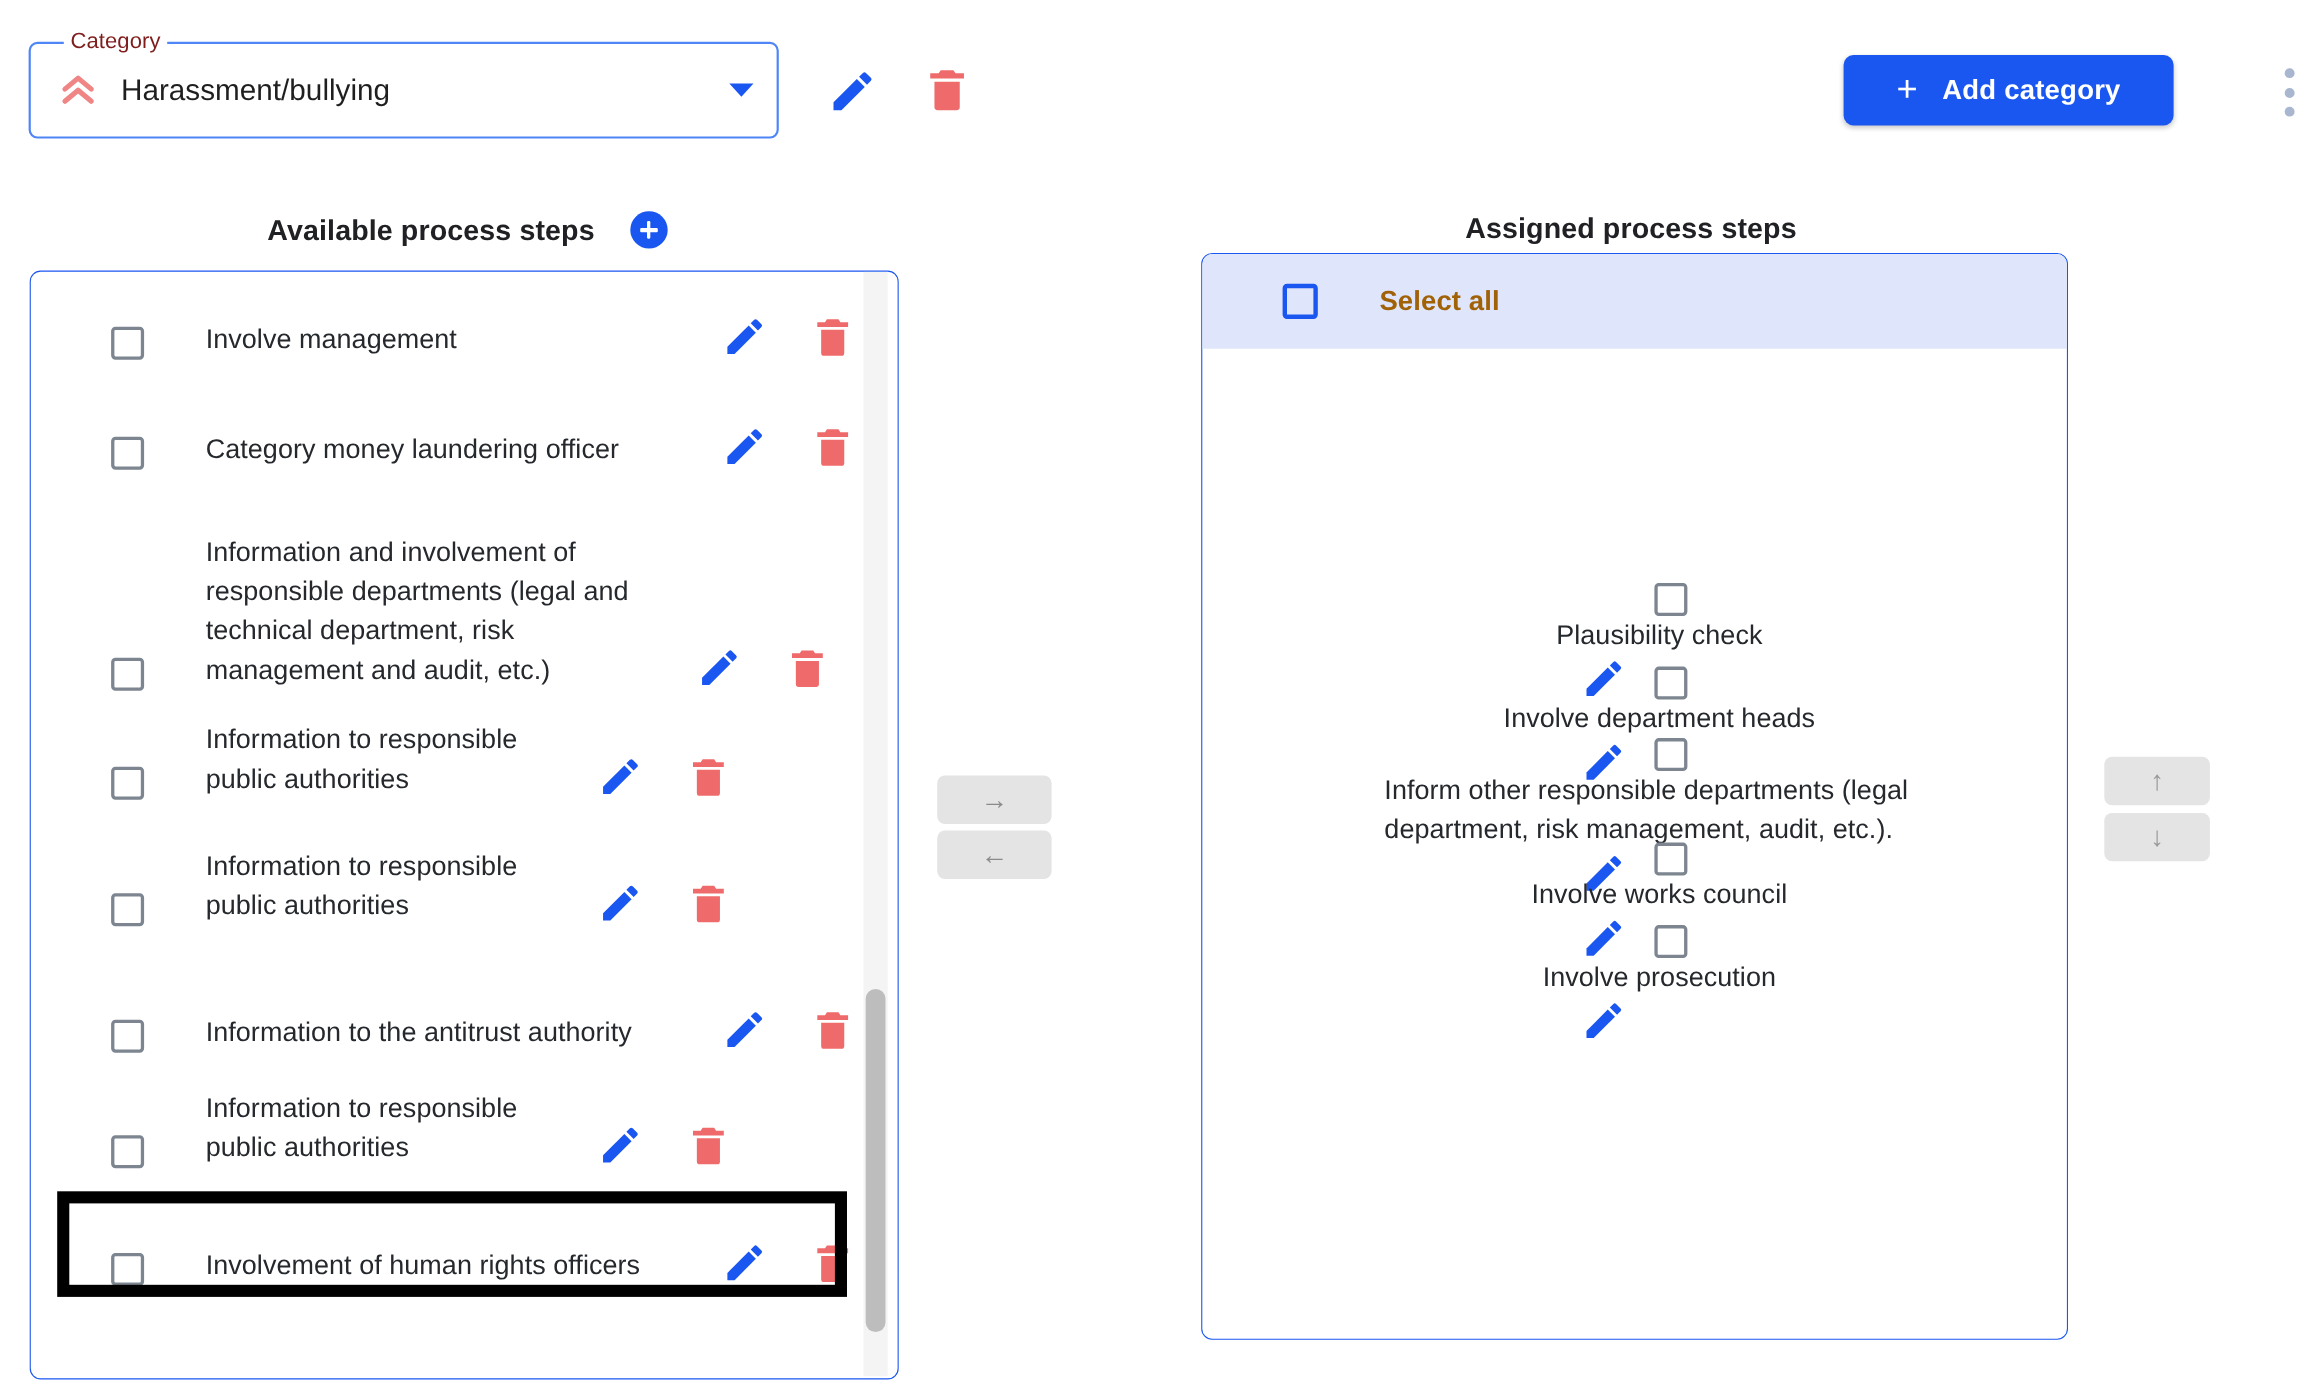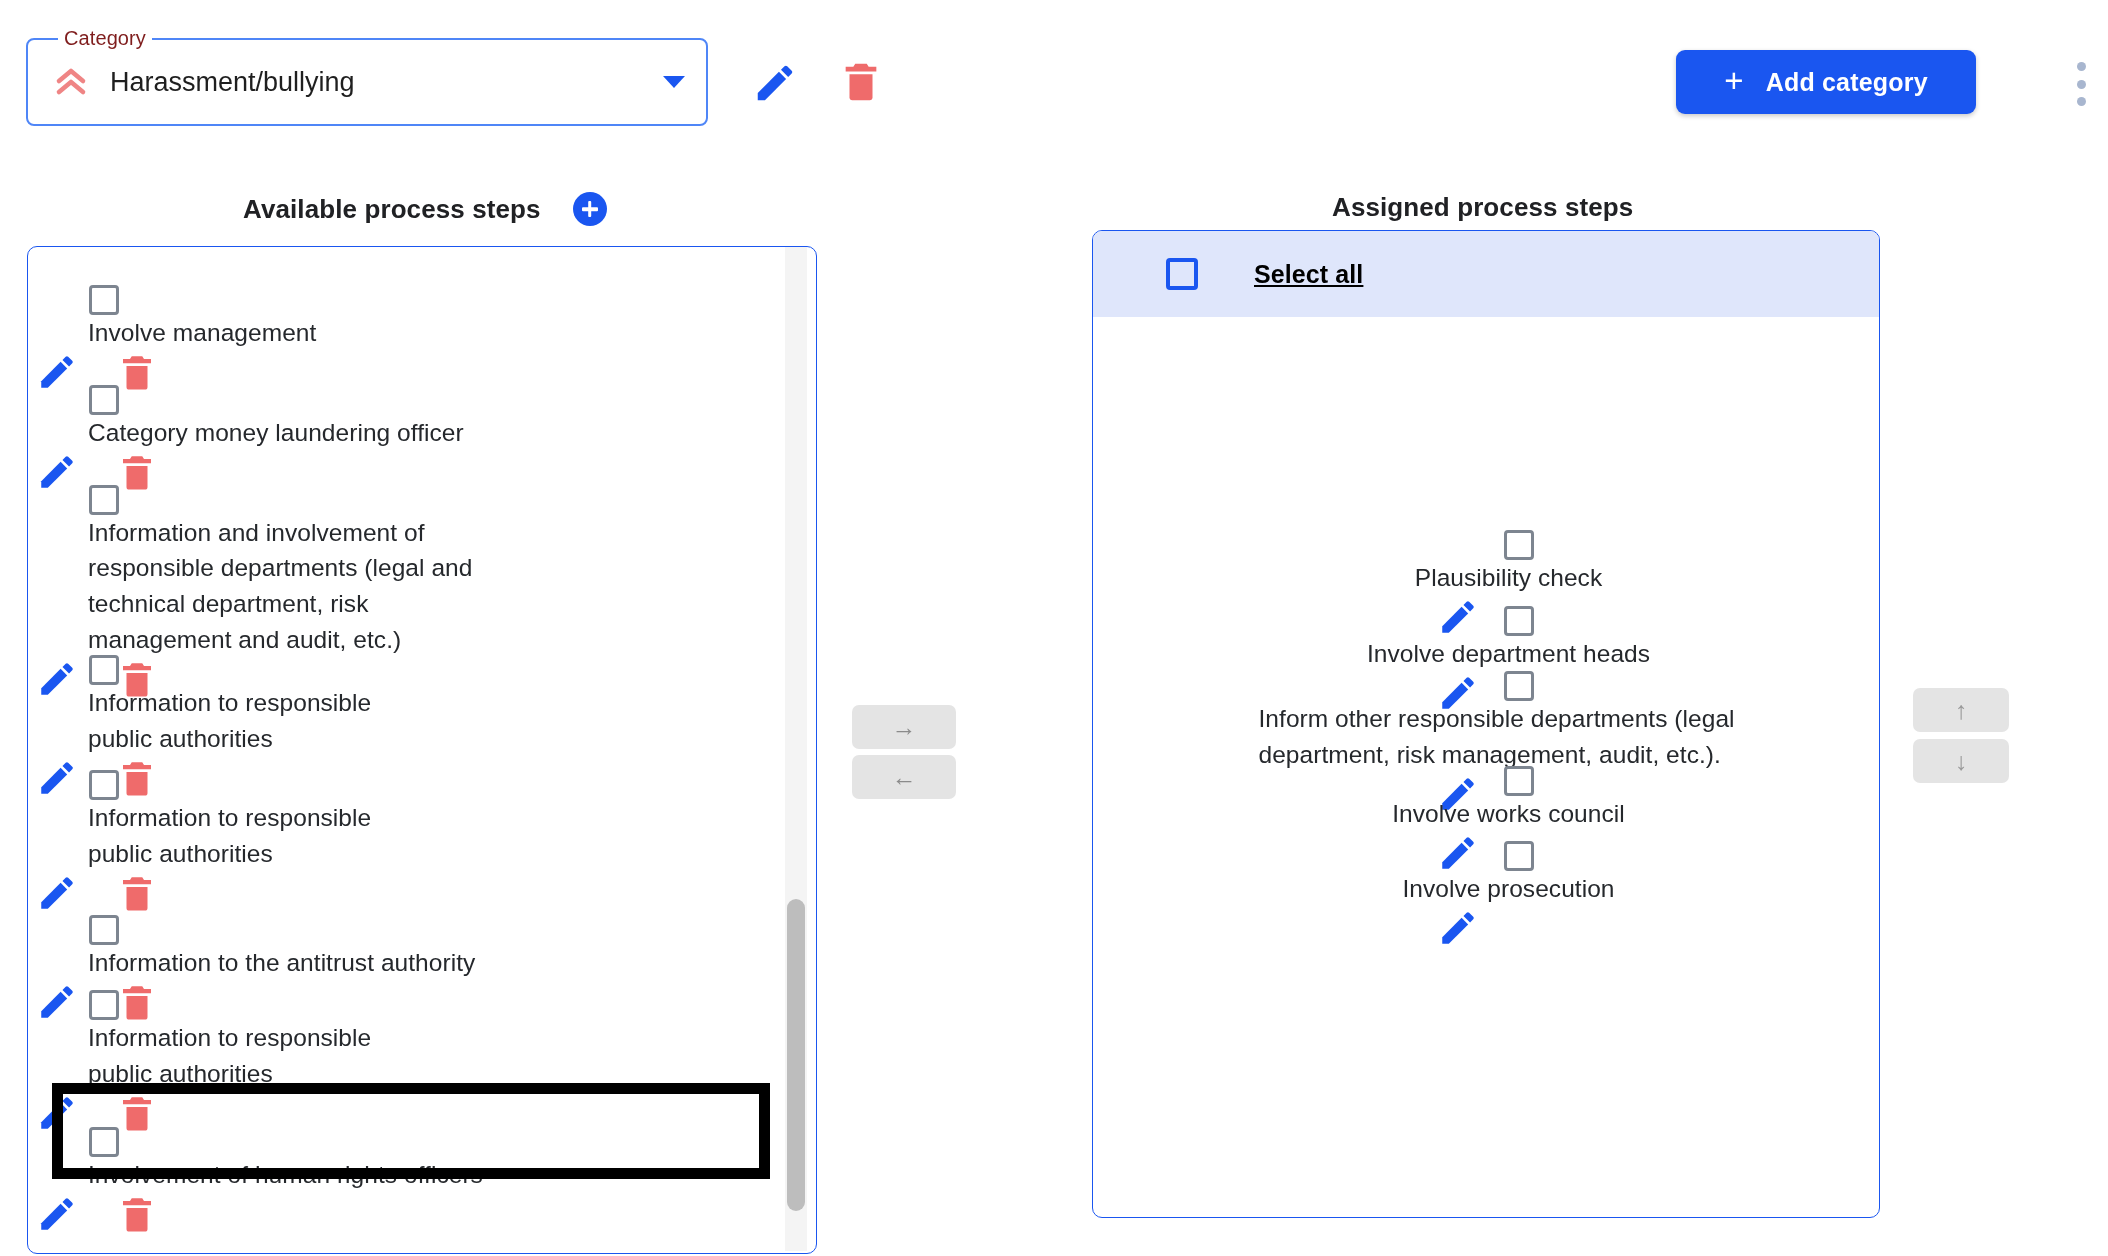--- a/index.html
+++ b/index.html
@@ -202,22 +202,22 @@
     width: 42px; height: 42px;
     cursor: pointer;
     flex: none;
   }
   .act.edit { margin-left: 4px; }
   .act.del  { margin-left: 38px; }
 
   
   #available-list .arow {
     position: absolute;
-    left: 4px; width: 760px;
-    display: flex; align-items: flex-start; flex-direction: column;
+    left: 16px; width: 760px;
+    display: flex; align-items: flex-end;
   }
 
   
   #left-scroll-track {
     position: absolute;
     right: 9px; top: 0px;
     width: 22px; height: 1004px;
     background: #f4f4f4;
   }
   #left-scroll-thumb {
@@ -297,23 +297,22 @@
     border: 4px solid #1a56f0;
     border-radius: 4px;
     background: transparent;
     margin-left: 73px;
     cursor: pointer;
   }
   #select-all-label {
     margin-left: 56px;
     font-size: 25px;
     font-weight: bold;
-    color: #000000;
+    color: #a16207;
     letter-spacing: .1px;
-    text-decoration: underline;
   }
 
   #assigned-list .brow {
     position: absolute;
     left: 0; width: 788px;
     display: flex; align-items: center; flex-direction: column;
   }
   .bcb {
     flex: none;
     width: 30px; height: 30px;

